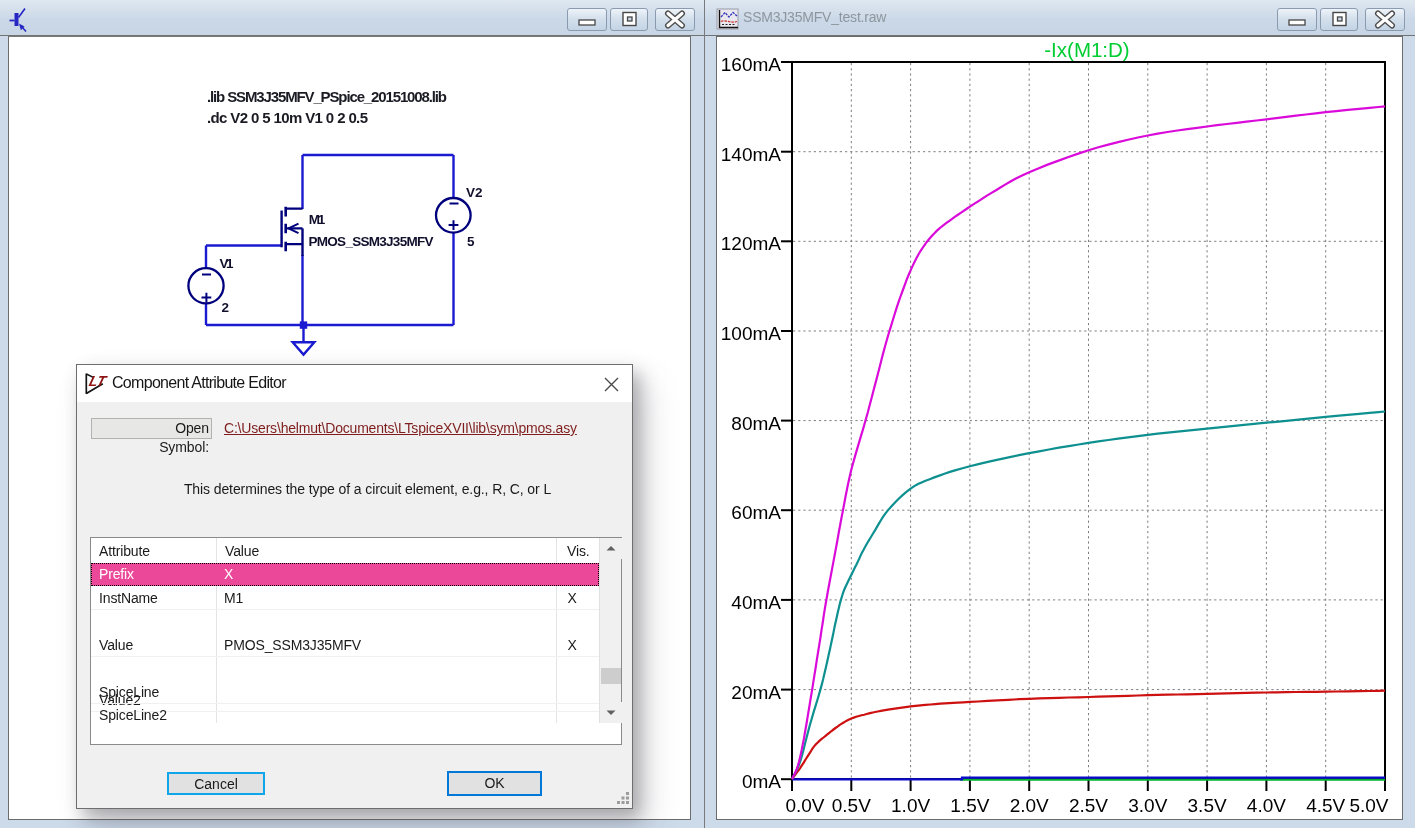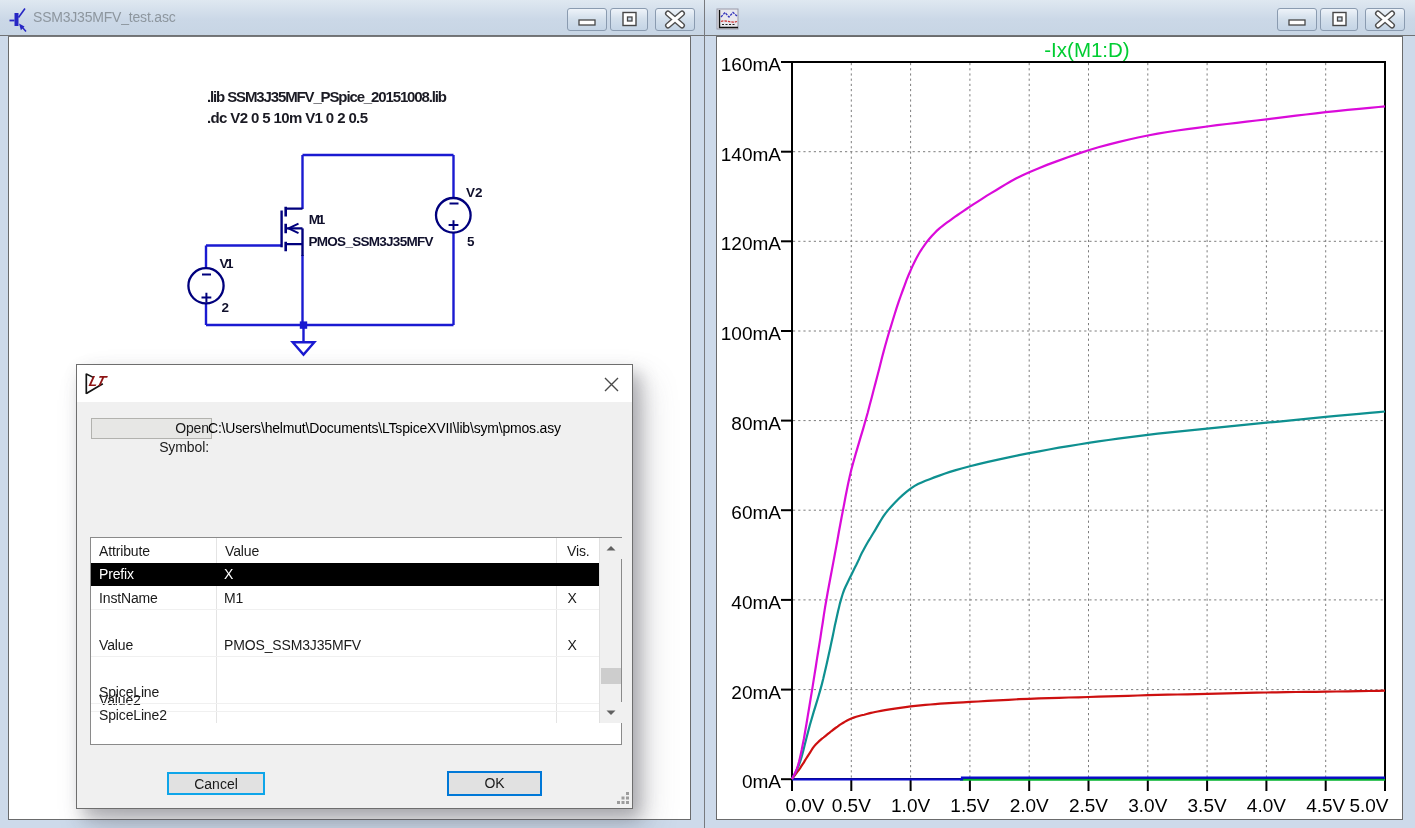--- a/index.html
+++ b/index.html
@@ -13,41 +13,40 @@
  background:linear-gradient(#eef3f9,#d4e0ec 45%,#c4d4e5);}
 .client{position:absolute;background:#fff;}
 svg{position:absolute;left:0;top:0;}
 
 #dlg{position:absolute;left:76px;top:364px;width:557px;height:445px;background:#f0f0f0;
  border:1px solid #6e6e6e;box-shadow:7px 9px 16px rgba(80,80,90,.38), 14px 18px 30px rgba(90,90,100,.22);}
 #dlgtitle{position:absolute;left:0;top:0;right:0;height:37px;background:#fff;}
 #dlgtitle .txt{position:absolute;left:35px;top:0;line-height:36px;font-size:16px;letter-spacing:-0.7px;color:#161616;}
 #opensym{position:absolute;left:14px;top:53px;width:121px;height:21px;background:#e7e7e5;
  border:1px solid #b2b2ae;font-size:14px;letter-spacing:-0.1px;padding-right:2px;color:#1a1a1a;text-align:right;line-height:19px;padding-left:32px;}
-#path{position:absolute;left:131px;top:53px;height:21px;line-height:21px;font-size:14px;letter-spacing:-0.19px;color:#000000;}
+#path{position:absolute;left:147px;top:53px;height:21px;line-height:21px;font-size:14px;letter-spacing:-0.19px;color:#7f1d1d;text-decoration:underline;}
 #determ{position:absolute;left:0;top:116px;width:100%;padding-left:26px;text-align:center;font-size:14px;letter-spacing:-0.1px;color:#1a1a1a;}
 #tbl{position:absolute;left:13px;top:172px;width:532px;height:208px;background:#fff;border:1px solid #8a8a8a;font-size:14px;letter-spacing:-0.15px;color:#1a1a1a;}
 .hdr{position:absolute;top:0;left:0;height:25px;line-height:26px;}
 .colline{position:absolute;top:0;width:1px;background:#e4e4e4;height:185px;}
 .row{position:absolute;left:0;width:508px;height:23px;line-height:23px;border-bottom:1px solid #f0f0f0;}
 .cellA{position:absolute;left:8px;top:0;}
 .cellV{position:absolute;left:133px;top:0;}
 .cellX{position:absolute;left:466px;top:0;width:30px;text-align:center;}
 #sbar{position:absolute;right:0;top:0;width:22px;height:185px;background:#f0f0f0;border-left:1px solid #e0e0e0;}
 .sbtn{position:absolute;left:0;width:22px;height:21px;background:#f0f0f0;color:#555;}
 #thumb{position:absolute;left:1px;top:130px;width:20px;height:16px;background:#cdcdcd;}
 .pbtn{position:absolute;background:#e1e1e1;border:2px solid #0ea5e9;font-size:14px;color:#1a1a1a;text-align:center;}
 #okbtn{left:370px;top:406px;width:95px;height:25px;border:2px solid #0078d7;line-height:21px;}
 #cancelbtn{left:90px;top:407px;width:98px;height:23px;line-height:21px;}
 </style></head>
 <body>
 
 <div class="win" style="left:0;width:705px;">
  <div class="tbar"></div>
- <div class="ttext">SSM3J35MFV_test.asc</div>
  <svg id="liconL" width="30" height="36" style="left:0;top:0;">
 <g stroke="#2626c4" fill="none">
 <path d="M16.5,13 V26" stroke-width="4"></path>
 <path d="M18.5,17.5 L25,8.5" stroke-width="1.6"></path>
 <path d="M9.5,20.5 H14.5" stroke-width="1.8"></path>
 <path d="M22.5,27.5 L26,31.5" stroke-width="1.5"></path>
 </g>
 <path d="M19,23.5 l5.5,3 l-3.6,3.8 z" fill="#2626c4"></path>
 </svg>
  <div class="btns" style="left:567px;width:130px;">
@@ -100,33 +99,35 @@
 
 <div id="dlg">
  <div id="dlgtitle">
    <svg id="lticon" width="28" height="28" style="left:7px;top:7px;">
 <path d="M2.3,2 L18.7,12 L2.3,21.5 Z" fill="#fff"></path>
 <path d="M2.3,1.6 V21.9" stroke="#141414" stroke-width="1.7" fill="none"></path>
 <path d="M2.3,21.6 L18.8,11.7" stroke="#141414" stroke-width="1.7" fill="none"></path>
 <path d="M2.3,2 L9.8,5.6" stroke="#141414" stroke-width="1.5" fill="none"></path>
 <text x="8" y="14.2" font-size="14.5px" font-weight="bold" font-style="italic" fill="#8e1414" transform="skewX(-15)" textLength="16" lengthAdjust="spacingAndGlyphs">LT</text>
 </svg>
+   <div class="txt">Component Attribute Editor</div>
    <svg width="20" height="20" style="left:525px;top:10px;">
      <path d="M3,3 L16,16 M16,3 L3,16" stroke="#4a4a4a" stroke-width="1.4" fill="none"></path>
    </svg>
  </div>
  <div id="opensym">Open Symbol:</div>
  <div id="path">C:\Users\helmut\Documents\LTspiceXVII\lib\sym\pmos.asy</div>
+ <div id="determ">This determines the type of a circuit element, e.g., R, C, or L</div>
  <div id="tbl">
    <div class="hdr" style="left:8px;">Attribute</div>
    <div class="hdr" style="left:134px;">Value</div>
    <div class="hdr" style="left:476px;">Vis.</div>
    <div class="colline" style="left:125px;"></div>
    <div class="colline" style="left:465px;"></div>
-   <div class="row" style="top:25px;outline:1px dotted #000;outline-offset:-1px;background:#000000;color:#fff;border-bottom:none;">
+   <div class="row" style="top:25px;outline:1px dotted #000;outline-offset:-1px;background:#ec4899;color:#fff;border-bottom:none;">
      <div class="cellA">Prefix</div>
         <div class="cellV">X</div>
       </div>
    <div class="row" style="top:48.5px;">
         <div class="cellA">InstName</div>
         <div class="cellV">M1</div>
         <div class="cellX">X</div>
       </div>
    <div class="row" style="top:95.5px;">
         <div class="cellA">Value</div>
@@ -165,20 +166,21 @@
         <rect x="9" y="4.5" width="3" height="3"></rect>
         <rect x="0" y="9" width="3" height="3"></rect>
         <rect x="4.5" y="9" width="3" height="3"></rect>
         <rect x="9" y="9" width="3" height="3"></rect>
       </g>
  </svg>
 </div>
 
 <div class="win" style="left:705px;width:710px;">
  <div class="tbar"></div>
+ <div class="ttext" style="left:38px;">SSM3J35MFV_test.raw</div>
  <svg id="liconR" width="34" height="36" style="left:0;top:0;">
 <rect x="12" y="9" width="21" height="20" fill="#e8e8ee" stroke="#9a9aa8" stroke-width="1"></rect>
 <path d="M14.5,10 V27.5 H33" stroke="#111" stroke-width="1.4" fill="none"></path>
 <path d="M16,17 L20,12.5 L24,17 L28,12.5 L32,16" stroke="#3333bb" stroke-width="1.3" fill="none" stroke-dasharray="2.5,1"></path>
 <path d="M16,21.5 C20,19.5 26,23.5 32,21.5" stroke="#cc3333" stroke-width="1.3" fill="none" stroke-dasharray="2.5,1"></path>
 <path d="M17,24.5 H31" stroke="#222" stroke-width="1" stroke-dasharray="2,1.5" fill="none"></path>
 </svg>
  <div class="btns" style="left:572px;width:130px;">
    <div class="btn37" style="left:0;"></div>
    <div class="btn37" style="left:43px;width:38px;"></div>

